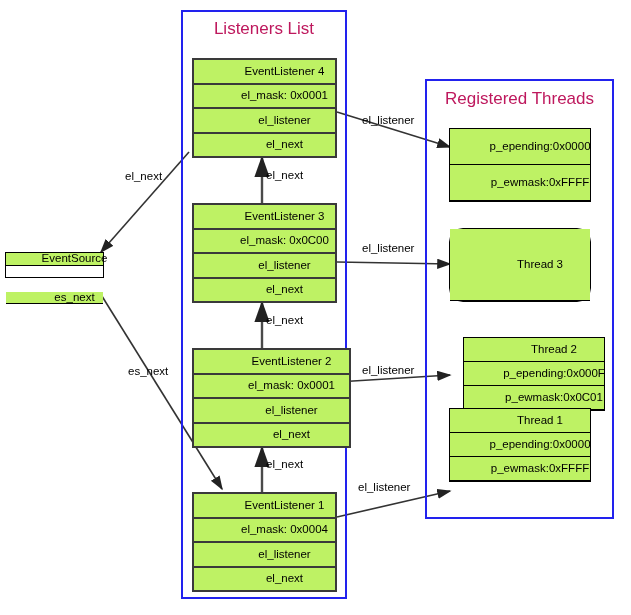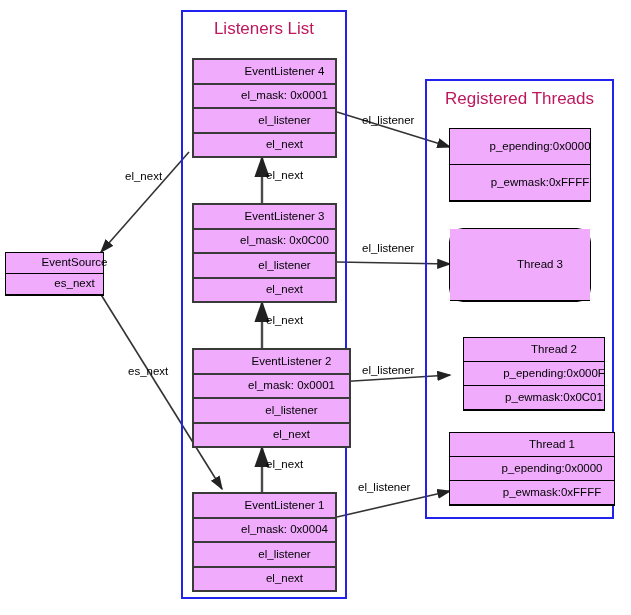--- a/index.html
+++ b/index.html
@@ -54,21 +54,21 @@
   }
   .record .field {
     flex: 1 1 0;
     display: flex;
     align-items: center;
     justify-content: center;
     font-size: 11.5px;
     color: #000000;
     white-space: nowrap;
     border-bottom: 2px solid #3a3a3a;
-    background: #f0abfc;
+    background: #bef264;
     line-height: 1;
     padding-left: 40px;
   }
   .record .field:last-child {
     border-bottom: none;
   }
   .record.thin .field {
     border-bottom: 1px solid #000000;
   }
 
@@ -112,21 +112,21 @@
 
     <line x1="337" y1="517" x2="450" y2="491" stroke="#333333" stroke-width="1.6" marker-end="url(#arrow)"></line>
   </svg>
 
   <div class="group-box" style="left:181px; top:10px; width:166px; height:589px;"></div>
   <div class="group-title" style="left:181px; top:19px; width:166px;">Listeners List</div>
 
   <div class="group-box" style="left:425px; top:79px; width:189px; height:440px;"></div>
   <div class="group-title" style="left:425px; top:89px; width:189px;">Registered Threads</div>
 
-  <div class="record thin" style="left:5px; top:252px; width:99px; height:44px;">
+  <div class="record thin" style="left:5px; top:252px; width:99px; height:26px;gap:26px;">
     <div class="field">EventSource</div>
     <div class="field">es_next</div>
   </div>
 
   <div class="record" style="left:192px; top:58px; width:145px; height:100px;">
     <div class="field">EventListener 4</div>
     <div class="field">el_mask: 0x0001</div>
     <div class="field">el_listener</div>
     <div class="field">el_next</div>
   </div>
@@ -160,21 +160,21 @@
   <div class="record thin" style="left:449px; top:228px; width:142px; height:74px;border-radius:14px;">
     <div class="field">Thread 3</div>
   </div>
 
   <div class="record thin" style="left:463px; top:337px; width:142px; height:74px;">
     <div class="field">Thread 2</div>
     <div class="field">p_epending:0x000F</div>
     <div class="field">p_ewmask:0x0C01</div>
   </div>
 
-  <div class="record thin" style="left:449px; top:432px; width:166px; height:74px;">
+  <div class="record thin" style="left:449px; top:408px; width:142px; height:74px;">
     <div class="field">Thread 1</div>
     <div class="field">p_epending:0x0000</div>
     <div class="field">p_ewmask:0xFFFF</div>
   </div>
 
   <div class="edge-label" style="left:125px; top:171px;">el_next</div>
 
   <div class="edge-label" style="left:128px; top:366px;">es_next</div>
 
   <div class="edge-label" style="left:266px; top:170px;">el_next</div>

